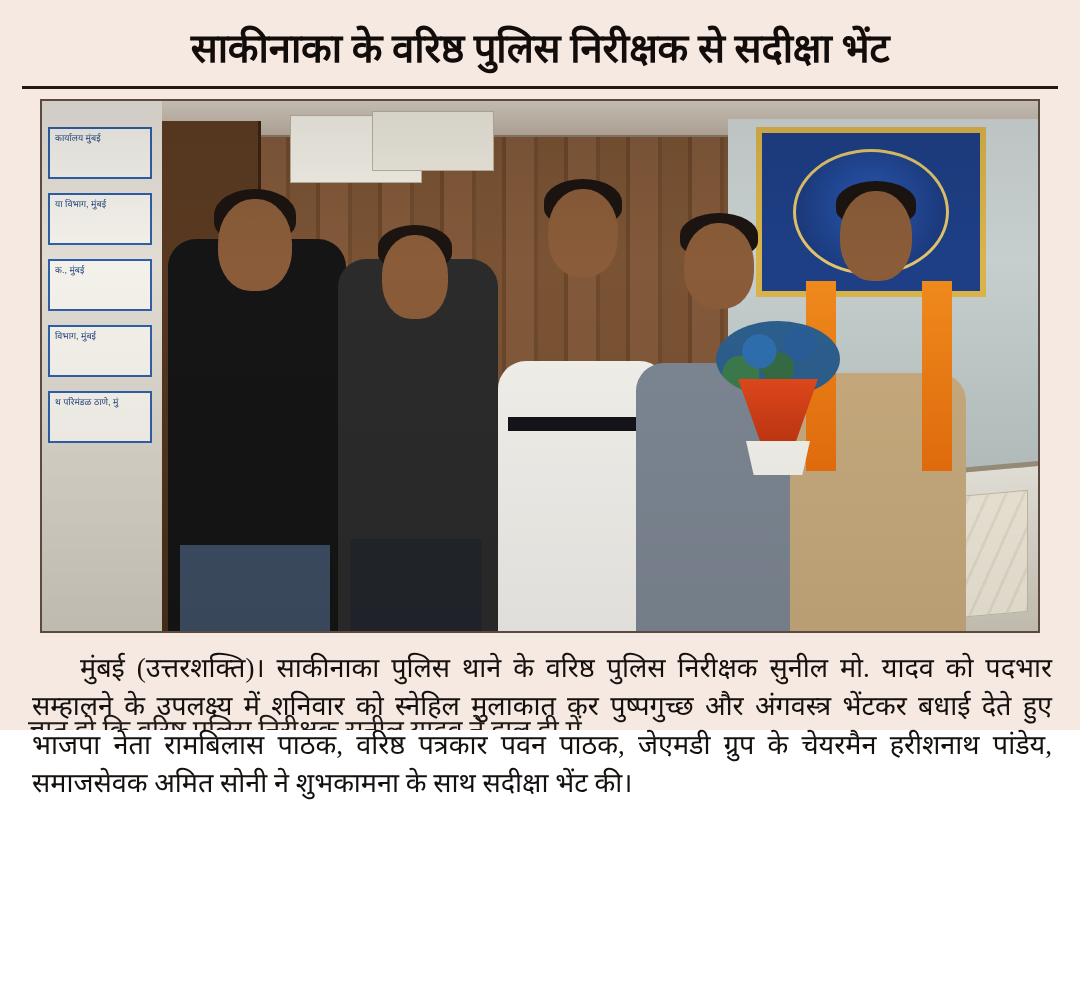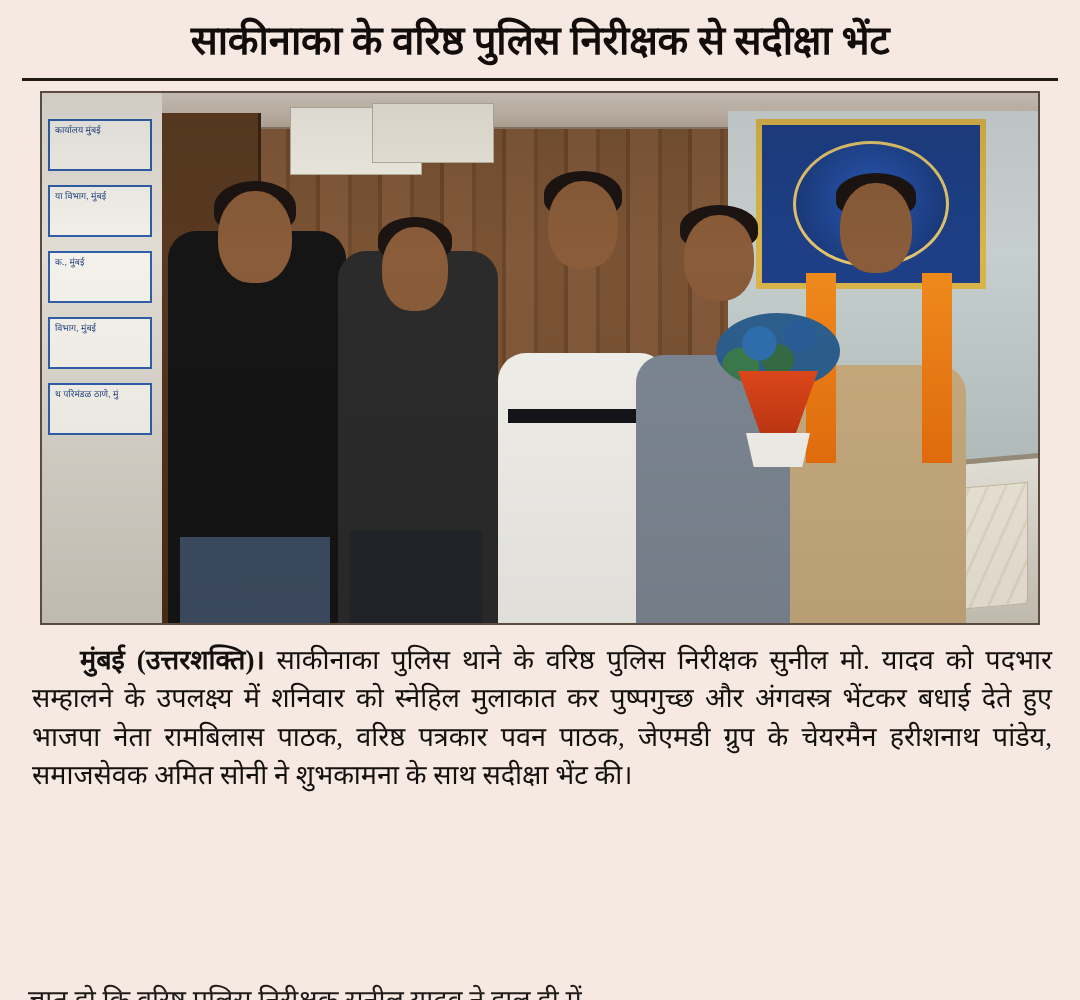--- a/index.html
+++ b/index.html
@@ -10,24 +10,24 @@
   body {
     width: 1080px;
     height: 1000px;
     overflow: hidden;
     font-family: "Liberation Serif", "DejaVu Serif", serif;
   }
 
   .page {
     position: relative;
     width: 1080px;
-    height: 1000px;
+    height: 730px;
     background: #f6e9e2;
     box-sizing: border-box;
-    padding: 4px 18px;
+    padding: 12px 18px;
   }
 
   
   .headline-wrap {
     padding: 14px 6px 8px 6px;
   }
   .headline {
     font-family: "Liberation Serif", "DejaVu Serif", serif;
     font-weight: bold;
     font-size: 40px;
@@ -259,21 +259,21 @@
 
   
   .article {
     margin: 16px 10px 0 14px;
     font-size: 27px;
     line-height: 1.42;
     color: #14100e;
     text-align: justify;
     text-justify: inter-word;
   }
-  .article .dateline { font-weight: bold; }
+  .article .dateline { font-weight: normal; }
   .article p { margin: 0; }
   .indent { display: inline-block; width: 48px; }
 
   .next-line {
     position: absolute;
     left: 28px; right: 28px;
     bottom: 0;
     height: 18px;
     overflow: hidden;
     color: #14100e;

